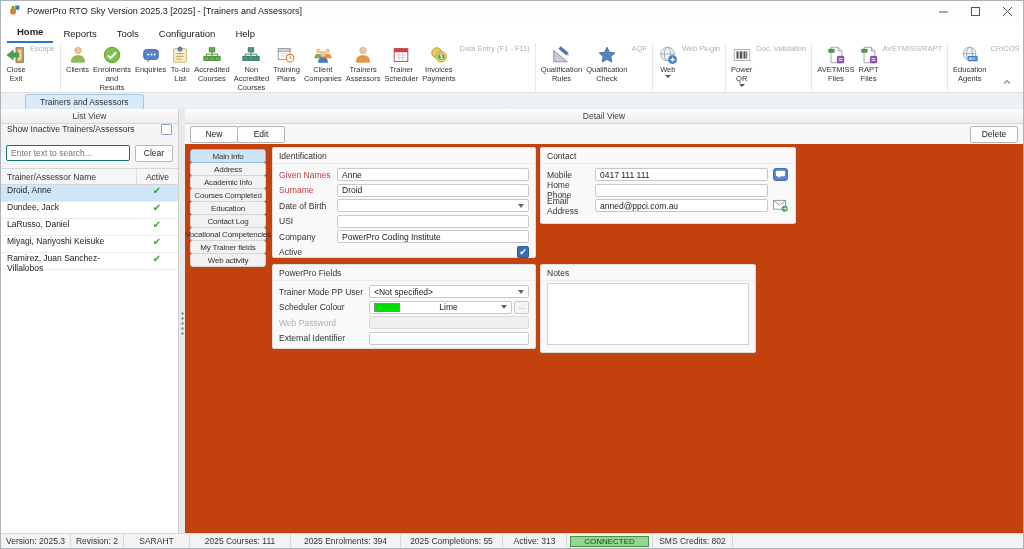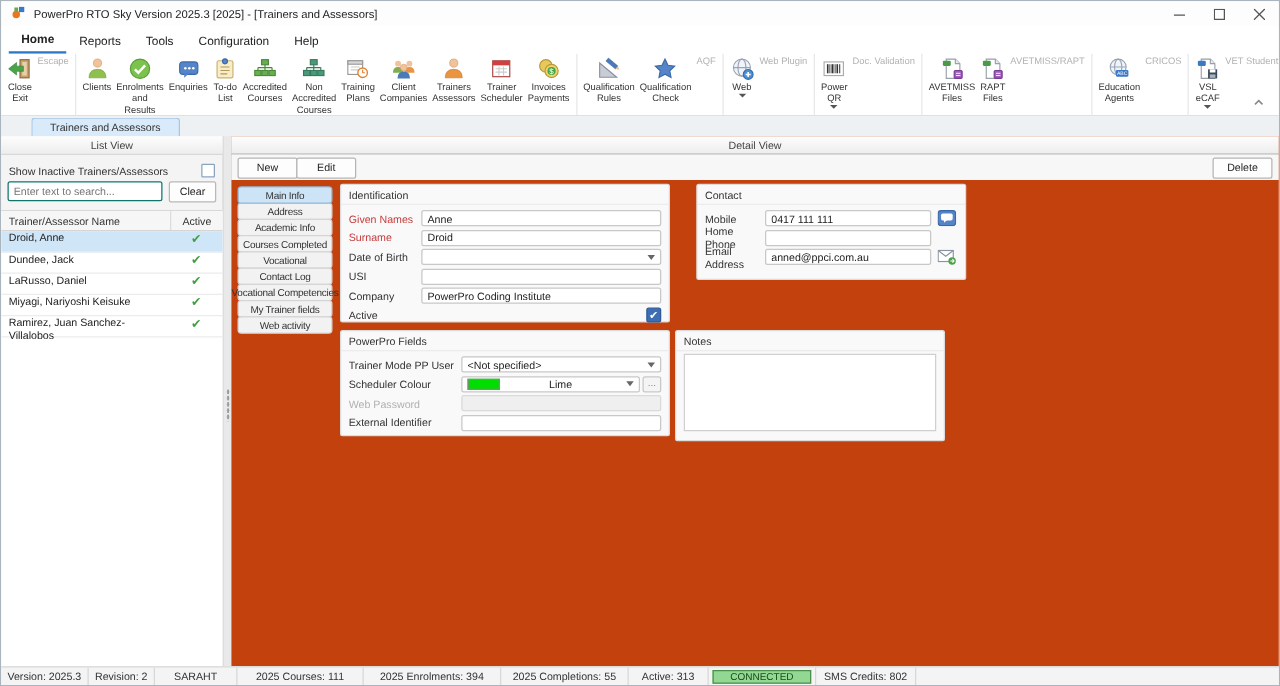--- a/index.html
+++ b/index.html
@@ -32,21 +32,21 @@
   
   .tabrow { height:16px; background:#eef1f4; display:flex; align-items:flex-end; padding-left:24px; }
   .doctab { height:15px; line-height:14px; padding:0 14px; background:#d9ebfb; border:1px solid #a8c6e4; border-bottom:none; border-radius:3px 3px 0 0; font-size:8.5px; color:#333; }
 
   
   .content { position:absolute; top:108px; left:0; right:0; bottom:15px; background:#e9e9e9; display:flex; }
   .panel-header { height:15px; background:linear-gradient(#fdfdfd,#ededed); border-bottom:1px solid #d8d8d8; display:flex; align-items:center; justify-content:center; font-size:8.5px; color:#444; flex-shrink:0; }
 
   
   .listpanel { width:178px; background:#f4f4f4; border-right:1px solid #cfcfcf; display:flex; flex-direction:column; }
-  .inactive-row { height:18px; display:flex; align-items:flex-end; padding:0 6px;gap:16px; }
+  .inactive-row { height:18px; display:flex; align-items:flex-start; padding:0 6px;gap:16px; }
   .inactive-row .lbl { flex:1; font-size:8.5px; }
   .checkbox { width:11px; height:11px; background:#fff; border:1px solid #8aa4c0; border-radius:1px; }
   .search-row { height:22px; display:flex; align-items:center; padding:0 5px; gap:5px; }
   .search-input { flex:1; height:16px; border:1px solid #0f766e; border-radius:2px; font-size:8.5px; padding:0 4px; background:#fff; font-family:inherit; color:#333; }
   .clear-btn { width:38px; height:17px; background:#fdfdfd; border:1px solid #b8b8b8; border-radius:2px; font-size:8.5px; font-family:inherit; color:#222; }
   .list-table { flex:1; background:#fff; display:flex; flex-direction:column; margin-top:4px; border-top:1px solid #d8d8d8; }
   .lheader { height:16px; display:flex; background:#f6f6f6; border-bottom:1px solid #d5d5d5; align-items:stretch; font-size:8.5px; }
   .lheader .c1 { flex:1; padding-left:6px; display:flex; align-items:center; }
   .lheader .c2 { width:42px; border-left:1px solid #dcdcdc; display:flex; align-items:center; justify-content:center; }
   .lrow { height:17px; display:flex; border-bottom:1px solid #ececec; font-size:8.5px; }
@@ -77,21 +77,21 @@
   .gb-fields { padding:4px 6px; display:flex; flex-direction:column; gap:2.5px; }
   .frow { display:flex; align-items:center; height:13px; }
   .flabel { width:58px; font-size:8.5px; color:#333; flex-shrink:0; }
   .flabel.required { color:#c43c3c; }
   .flabel.disabled { color:#b0b0b0; }
   .finput { flex:1; height:13px; border:1px solid #c8c8c8; border-radius:2px; background:#fff; font-size:8.5px; padding:0 4px; font-family:inherit; color:#222; }
   .finput:disabled { background:#efefef; border-color:#dadada; }
   .combo { flex:1; height:13px; border:1px solid #c8c8c8; border-radius:2px; background:#fff; display:flex; align-items:center; padding:0 4px; font-size:8.5px; color:#222; }
   .chev { margin-left:auto; width:0; height:0; border-left:3.5px solid transparent; border-right:3.5px solid transparent; border-top:4px solid #666; }
   .id-box { left:87px; top:3px; width:264px; height:111px; }
-  .contact-box { left:372px; top:3px; width:216px; height:77px; }
+  .contact-box { left:355px; top:3px; width:256px; height:77px; }
   .pp-box { left:87px; top:120px; width:264px; height:85px; }
   .notes-box { left:355px; top:120px; width:216px; height:89px; }
   .contact-box .flabel { width:48px; }
   .pp-box .flabel { width:90px; }
   .icon-btn { width:18px; height:14px; border:none; background:transparent; padding:0; margin-left:3px; display:flex; align-items:center; justify-content:center; }
   .active-checkbox { width:12px; height:12px; margin-left:auto; background:#3d6eb4; border:1px solid #2d5a98; border-radius:2px; color:#fff; font-size:9px; line-height:10px; display:flex; align-items:center; justify-content:center; }
   .swatch { width:26px; height:9px; border:1px solid #888; background:#0d0; }
   .combo-text-right { margin-left:auto; padding-right:4px; }
   .dots-btn { width:15px; height:13px; margin-left:2px; border:1px solid #c8c8c8; border-radius:2px; background:#f4f4f4; color:#888; font-size:8px; font-family:inherit; line-height:6px; }
   .notes-area { position:absolute; left:6px; right:6px; top:18px; bottom:7px; border:1px solid #d0d0d0; background:#fff; resize:none; font-family:inherit; font-size:8.5px; }
@@ -282,20 +282,21 @@
             <svg width="20" height="20" viewBox="0 0 22 22">
                 <circle cx="8.5" cy="8.5" r="5.5" fill="#e8c85a" stroke="#b89838"></circle>
                 <circle cx="13.5" cy="13" r="5.8" fill="#f0d468" stroke="#b89838"></circle>
                 <circle cx="13.5" cy="13" r="3.6" fill="#4aa34a"></circle>
                 <text x="13.5" y="15.6" font-size="7" fill="#fff" text-anchor="middle">$</text>
               </svg>
           </span>
           <span class="rlabel">Invoices Payments</span>
         </div>
       </div>
+      <div class="rgroup-label">Data Entry (F1 - F11)</div>
     </div>
 
     <div class="rgroup">
       <div class="rbuttons">
         <div class="rbtn">
           <span class="ricon">
             <svg width="20" height="20" viewBox="0 0 22 22">
                 <polygon points="3,18.5 18,18.5 3,6" fill="#c8ccd4" stroke="#8890a0"></polygon>
                 <g transform="rotate(40 14 7)">
                   <rect x="8" y="5" width="11" height="3.4" fill="#4a7ab8" stroke="#35609a" stroke-width="0.4"></rect>
@@ -504,21 +505,21 @@
         <button class="btn edit">Edit</button>
         <button class="btn delete">Delete</button>
       </div>
       <div class="dv-body">
 
         <div class="side-tabs">
           <div class="stab active">Main Info</div>
           <div class="stab">Address</div>
           <div class="stab">Academic Info</div>
           <div class="stab">Courses Completed</div>
-          <div class="stab">Vocational</div>
+          <div class="stab">Education</div>
           <div class="stab">Contact Log</div>
           <div class="stab">Vocational Competencies</div>
           <div class="stab">My Trainer fields</div>
           <div class="stab">Web activity</div>
         </div>
 
         <div class="groupbox id-box">
           <div class="gb-title">Identification</div>
           <div class="gb-fields">
             <div class="frow">

